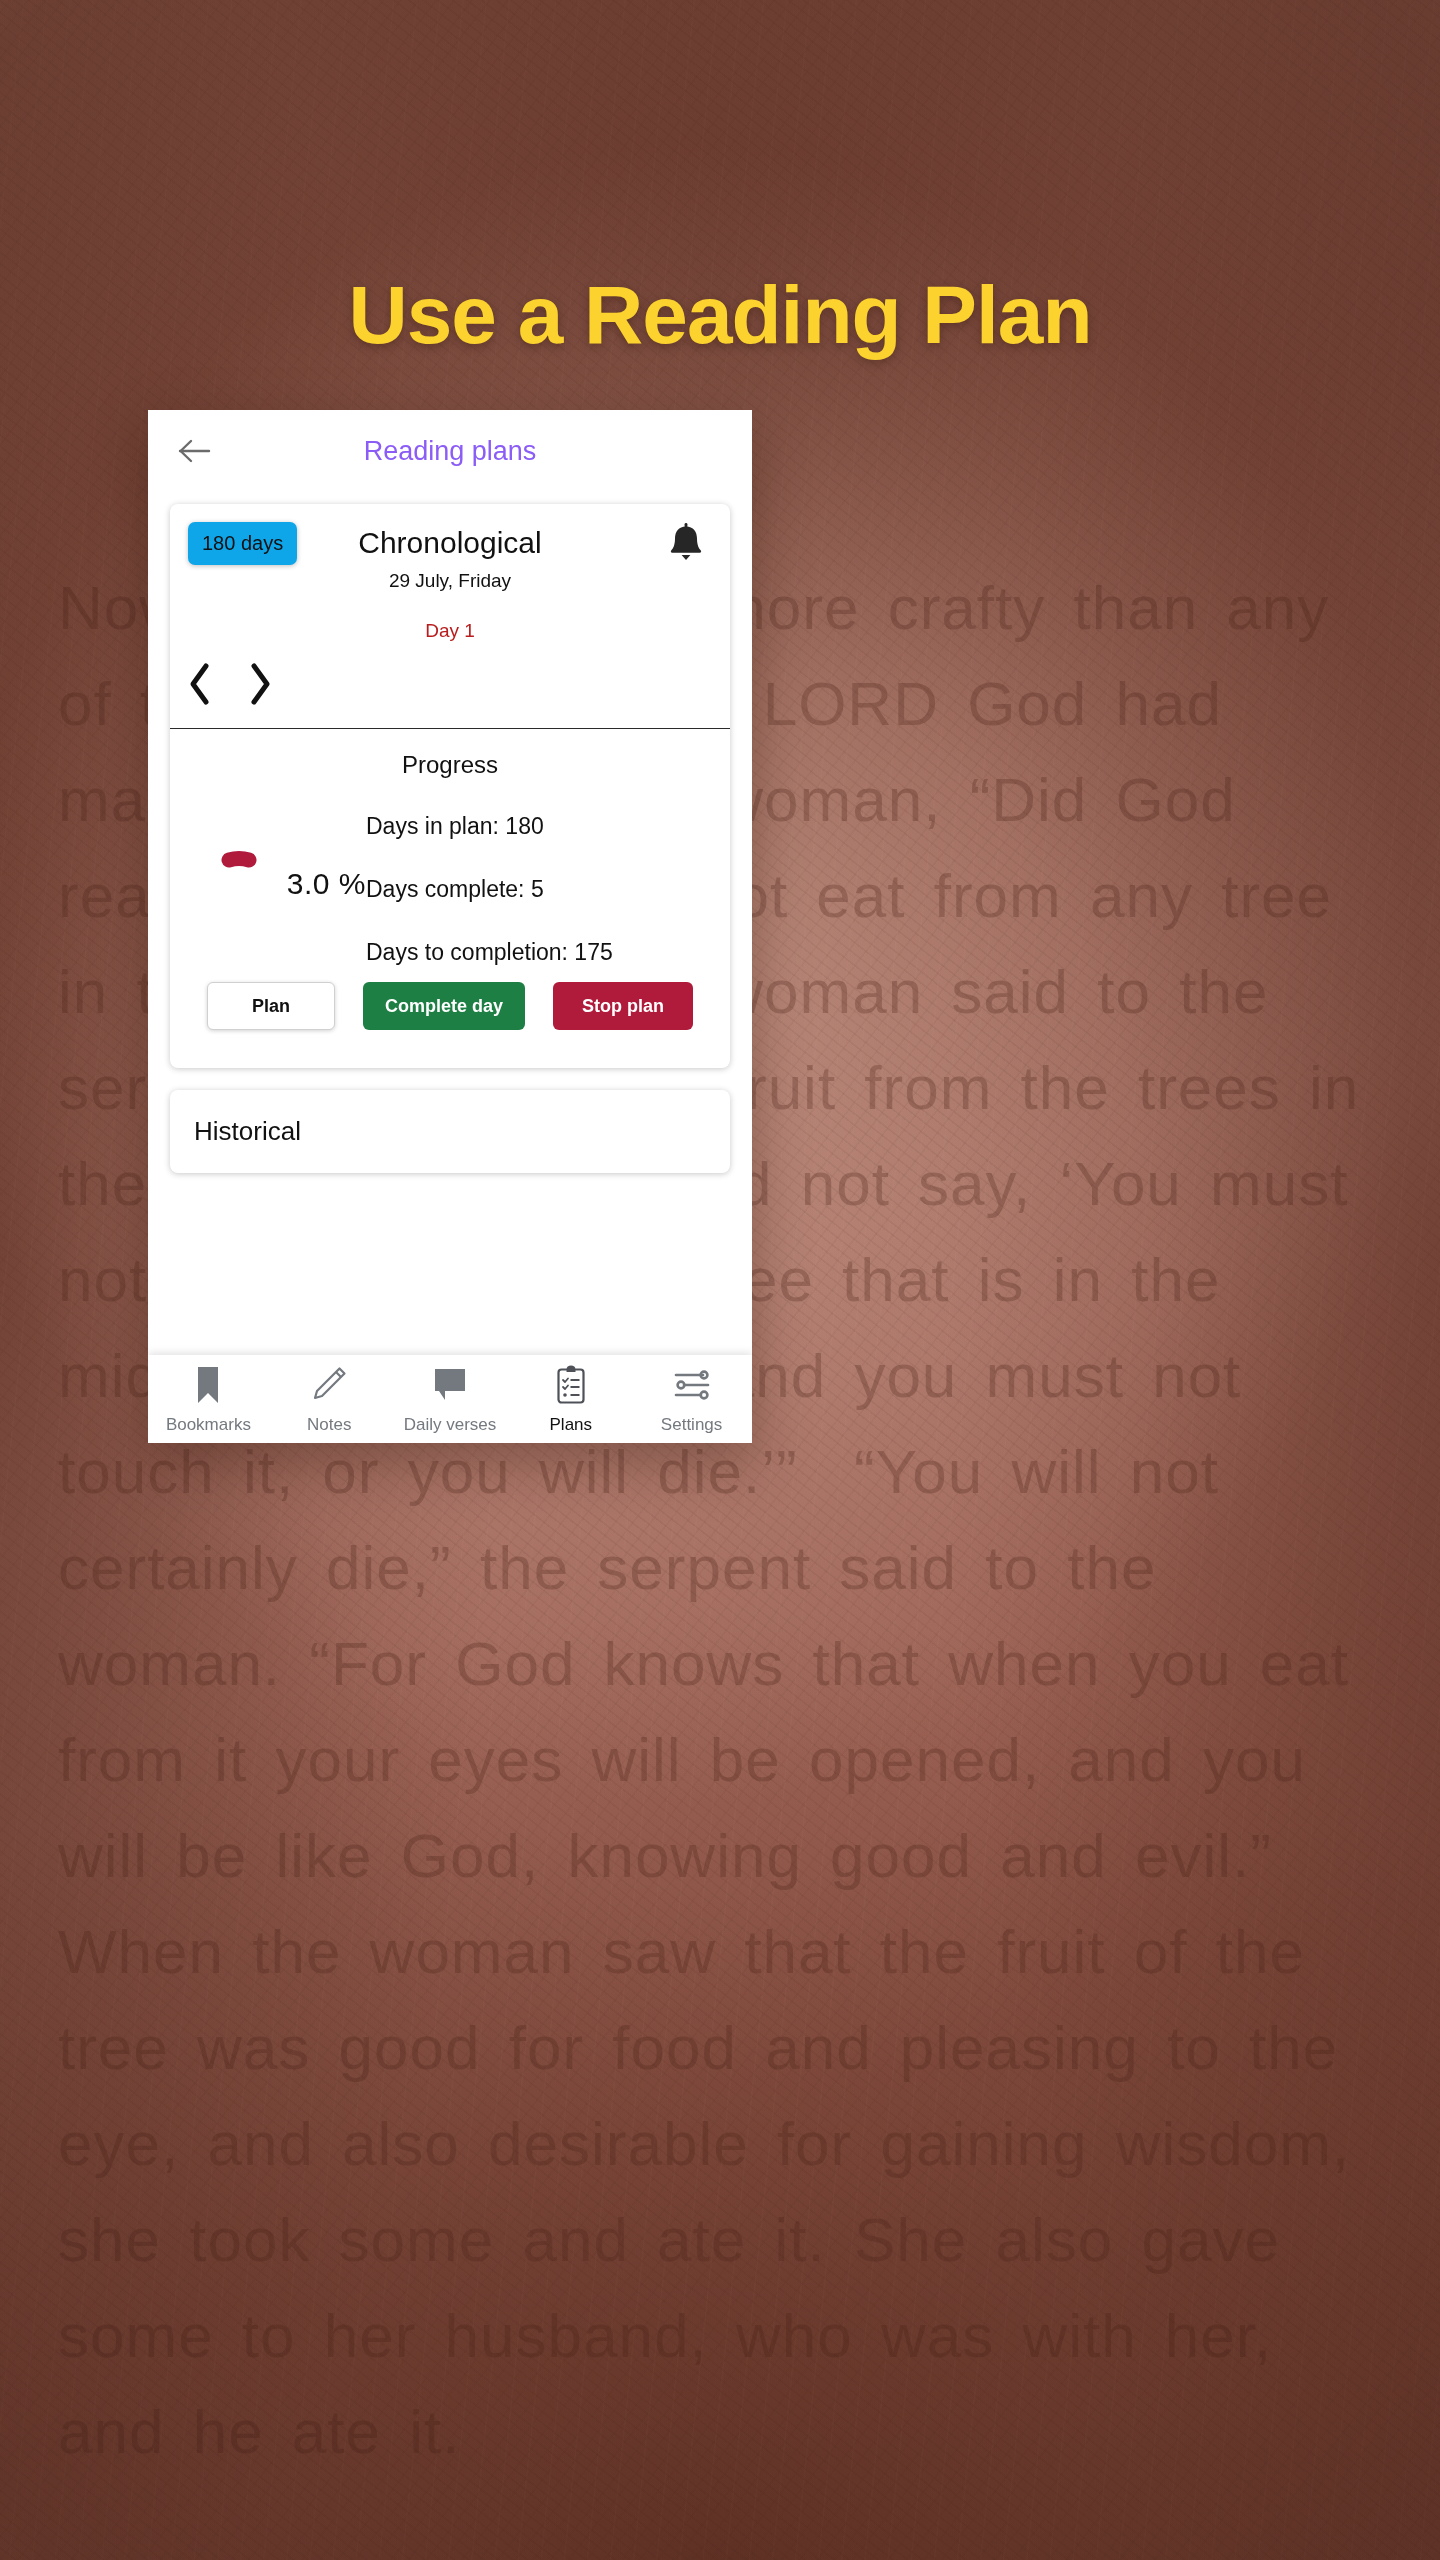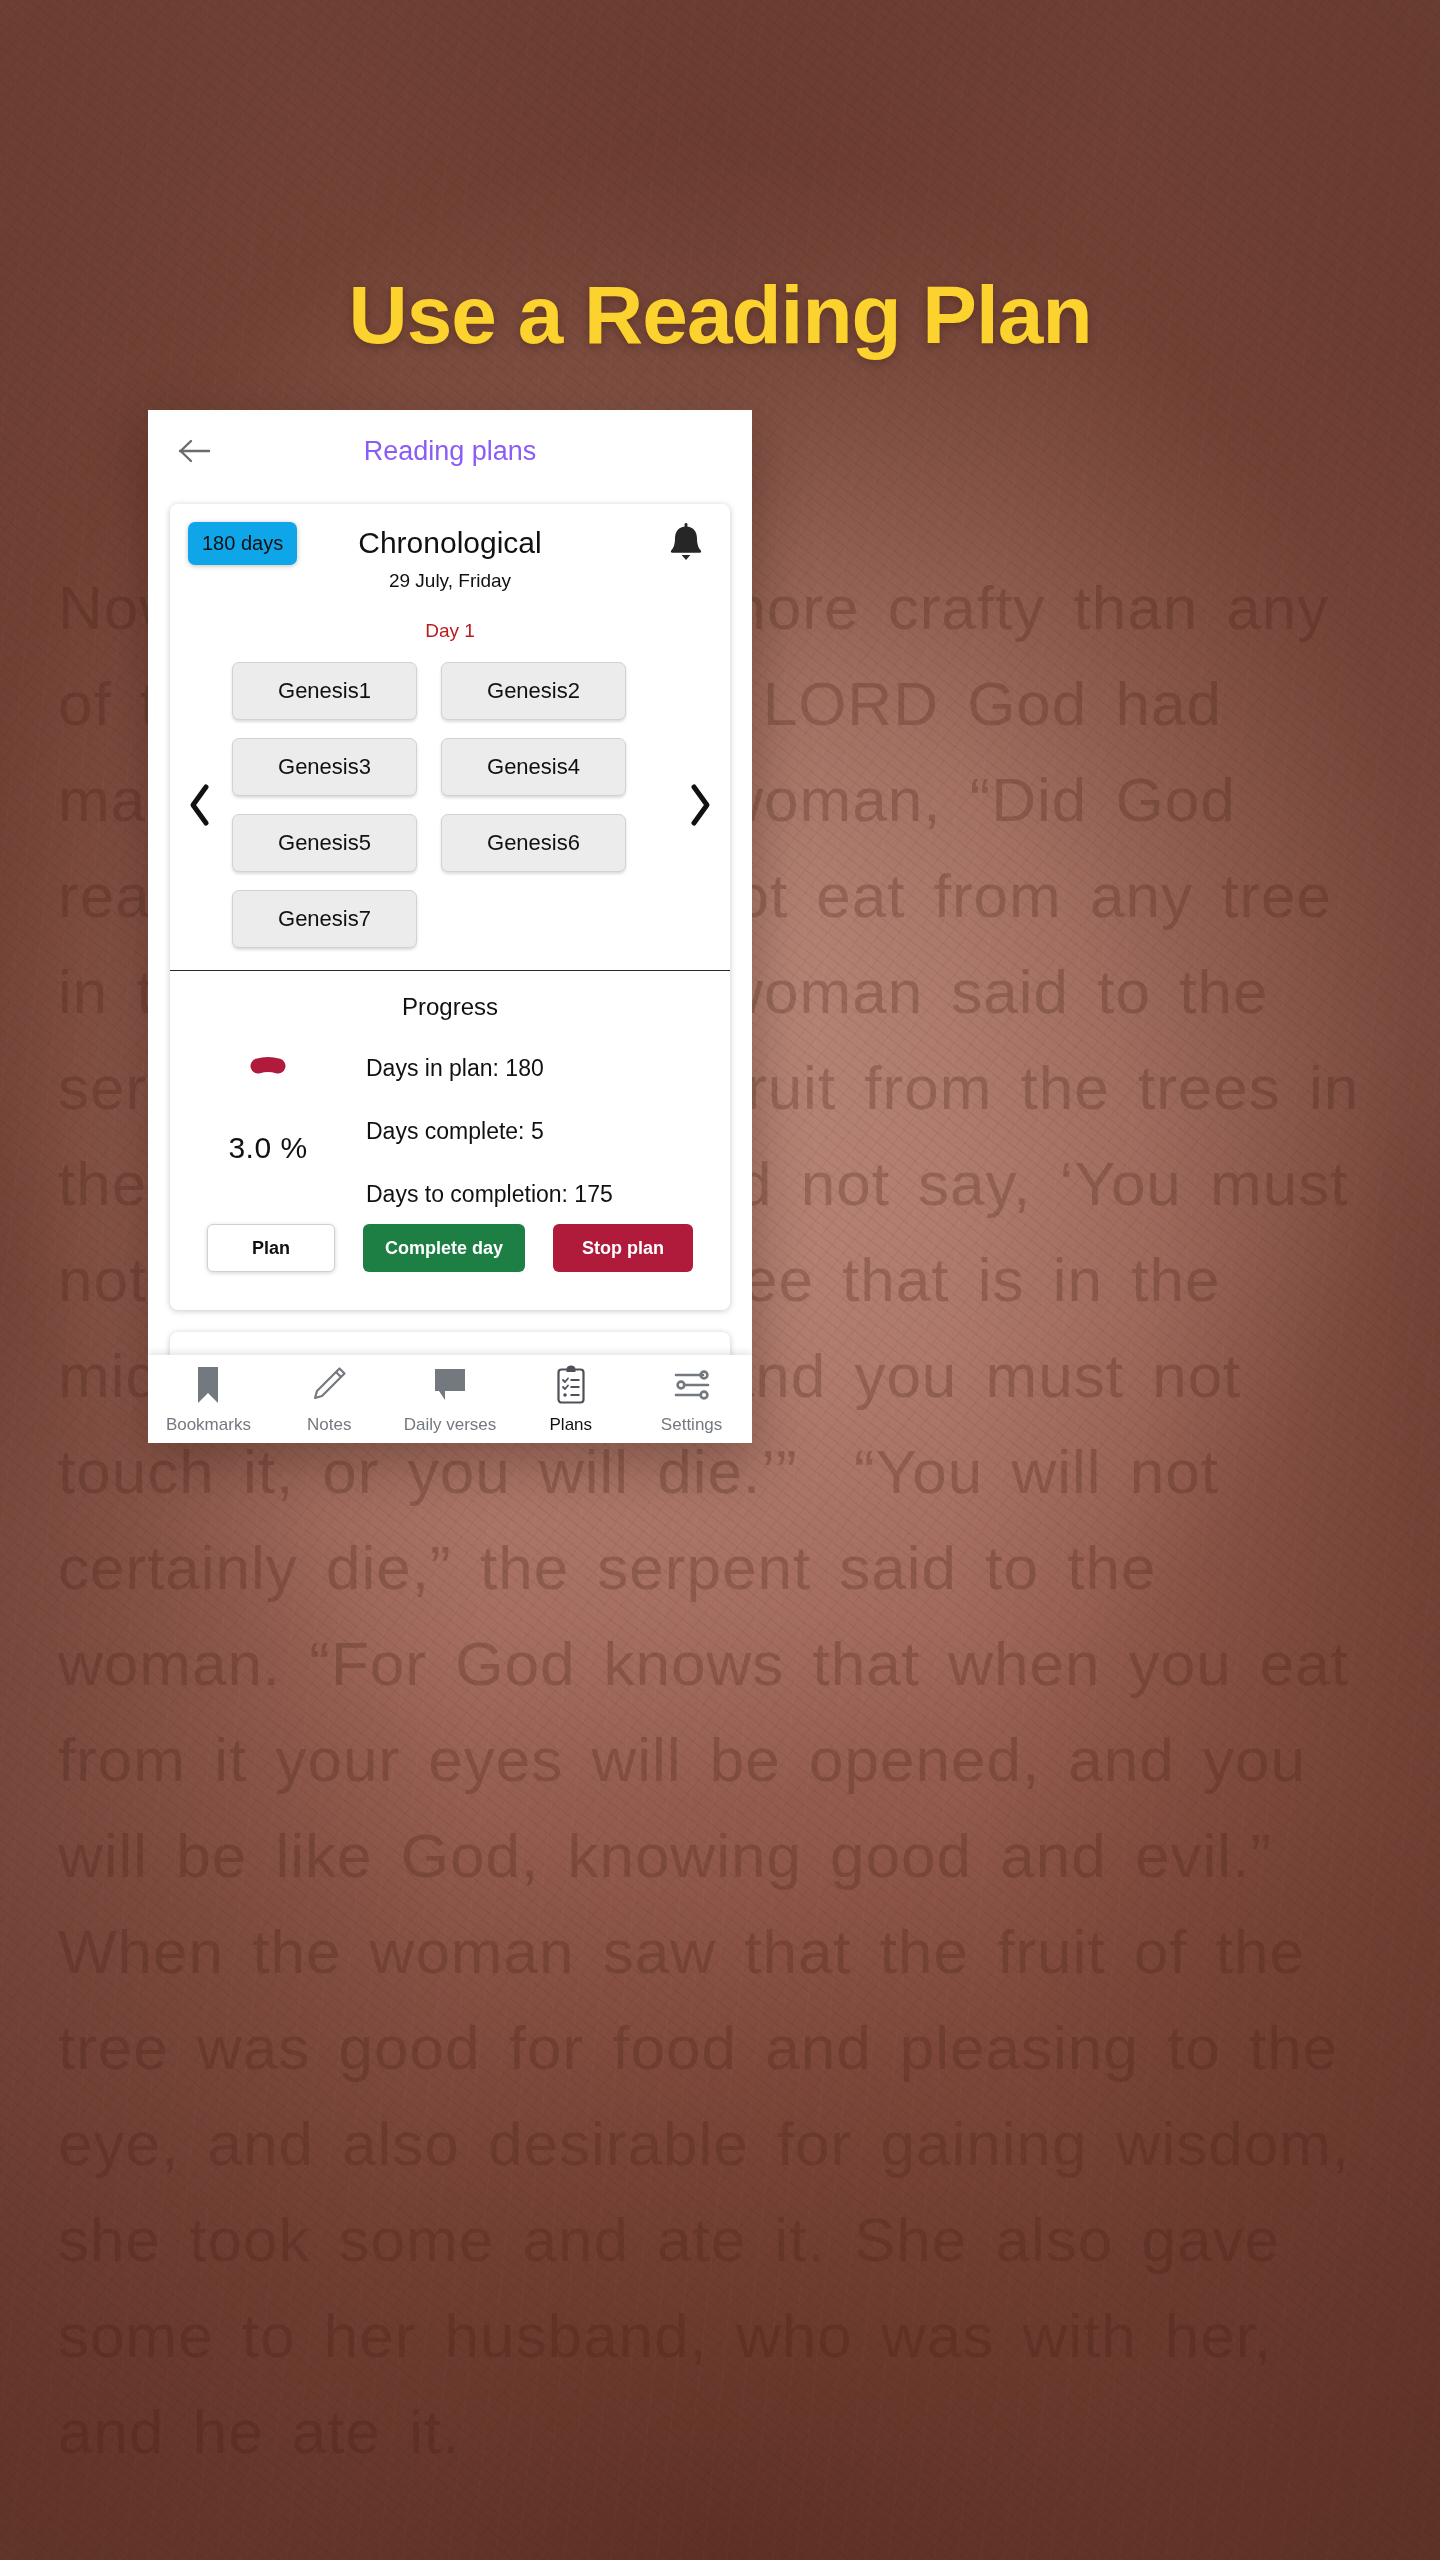--- a/index.html
+++ b/index.html
@@ -204,22 +204,23 @@
   .progress-body {
     display: flex;
     align-items: flex-start;
     margin-top: 28px;
   }
   .progress-gauge {
     flex: 0 0 196px;
     position: relative;
     height: 130px;
     display: flex;
-    flex-direction: column;
-    align-items: center;
+    flex-direction: row;
+    align-items: center;
+    justify-content: flex-end;
   }
   .gauge-arc { margin-top: 6px; }
   .gauge-pct {
     margin-top: 24px;
     font-size: 30px;
     color: #111;
     letter-spacing: .5px;
   }
   .progress-stats {
     flex: 1 1 auto;
@@ -350,29 +351,20 @@
 
     <div class="chapters-row">
       <div class="arrow-btn">
         <span>
           <svg width="26" height="44" viewBox="0 0 26 44">
             <path d="M19 4 L6 22 L19 40" stroke="#111" stroke-width="5" fill="none" stroke-linecap="round" stroke-linejoin="round"></path>
           </svg>
         </span>
       </div>
 
-      <div class="chapters-grid">
-        <div class="chapter-btn">Genesis1</div>
-        <div class="chapter-btn">Genesis2</div>
-        <div class="chapter-btn">Genesis3</div>
-        <div class="chapter-btn">Genesis4</div>
-        <div class="chapter-btn">Genesis5</div>
-        <div class="chapter-btn">Genesis6</div>
-        <div class="chapter-btn">Genesis7</div>
-      </div>
 
       <div class="arrow-btn">
         <span>
           <svg width="26" height="44" viewBox="0 0 26 44">
             <path d="M7 4 L20 22 L7 40" stroke="#111" stroke-width="5" fill="none" stroke-linecap="round" stroke-linejoin="round"></path>
           </svg>
         </span>
       </div>
     </div>
 

